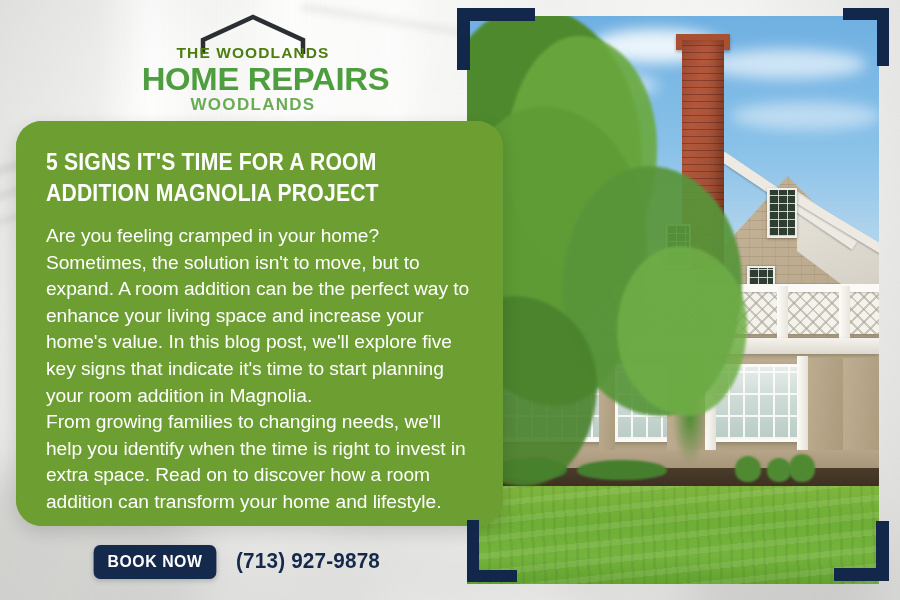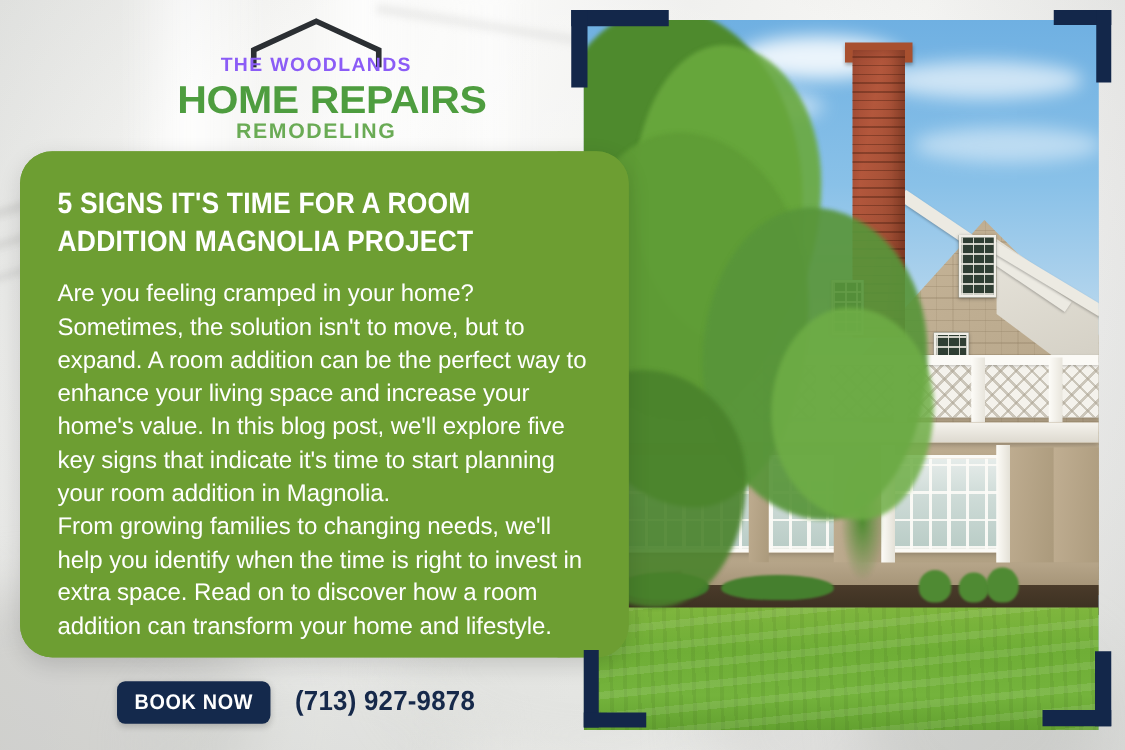--- a/index.html
+++ b/index.html
@@ -77,21 +77,21 @@
     transform: translateX(-50%);
   }
   .logo-woodlands {
     position: absolute;
     left: 0; right: 0;
     top: 32px;
     font-family: "Liberation Sans", sans-serif;
     font-weight: bold;
     font-size: 15.5px;
     letter-spacing: 1.1px;
-    color: #8b5cf6;
+    color: #4d7c0f;
     white-space: nowrap;
   }
   .logo-home {
     position: absolute;
     left: 0; right: 0;
     top: 50px;
     font-family: "Liberation Sans", sans-serif;
     font-weight: bold;
     font-size: 31px;
     letter-spacing: -0.3px;
@@ -457,21 +457,21 @@
     <div class="bg-blob b4"></div>
     <div class="bg-vign"></div>
   </div>
 
   <div class="logo">
     <svg class="logo-roof" width="108" height="40" viewBox="0 0 108 40">
       <path d="M4 38 L4 26 L54 3 L104 26 L104 38" fill="none" stroke="#2b2f33" stroke-width="4.5" stroke-linecap="square" stroke-linejoin="miter"></path>
     </svg>
     <div class="logo-woodlands">THE WOODLANDS</div>
     <div class="logo-home">HOME REPAIRS</div>
-    <div class="logo-remodel">REMODELING</div>
+    <div class="logo-remodel">WOODLANDS</div>
   </div>
 
   <div class="photo-wrap">
     <div class="photo">
       <div class="sky">
         <div class="cloud k1"></div>
         <div class="cloud k2"></div>
         <div class="cloud k3"></div>
         <div class="cloud k4"></div>
       </div>

